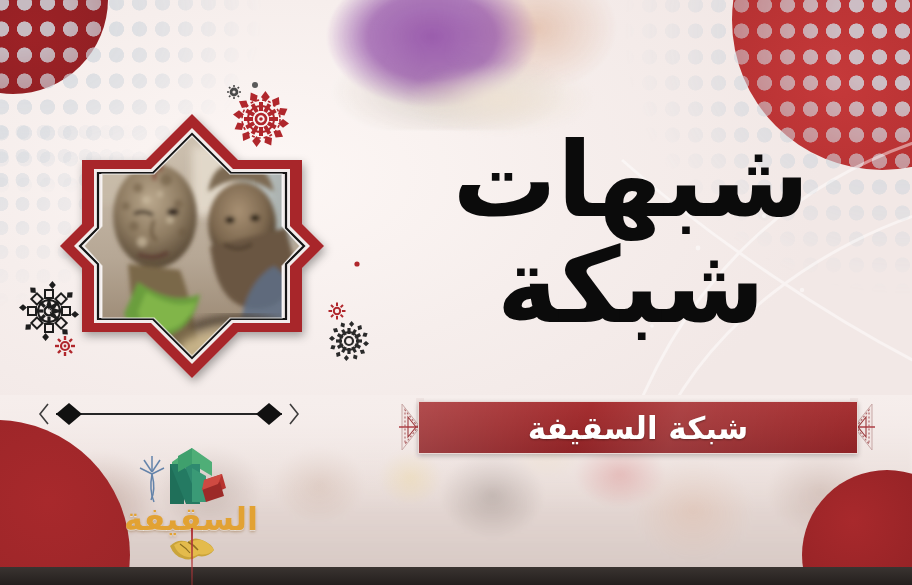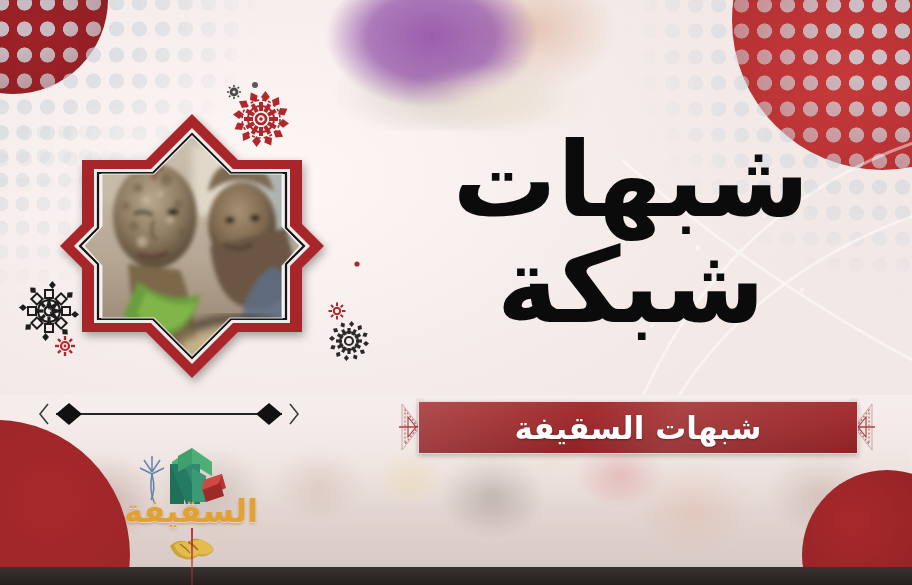--- a/index.html
+++ b/index.html
@@ -153,21 +153,21 @@
     font-family:"DejaVu Sans","Liberation Sans",sans-serif;
     text-shadow:0 1px 2px rgba(0,0,0,.35);
   }
   .cap{position:absolute;top:396px;width:30px;height:63px;}
   .cap-left{left:396px;}
   .cap-right{left:848px;}
 
   
   .logo{position:absolute;left:126px;top:440px;width:132px;height:130px;}
   .logo-word{
-    position:absolute;left:0;top:52px;width:132px;text-align:center;
+    position:absolute;left:0;top:60px;width:132px;text-align:center;
     direction:rtl;font-weight:bold;font-size:32px;
     color:#e2a233;
     font-family:"DejaVu Sans","Liberation Sans",sans-serif;
     text-shadow:0 1px 0 rgba(255,255,255,.5), 0 2px 3px rgba(120,70,10,.35);
   }
   .logo-stem{
     position:absolute;left:65px;top:88px;width:2px;height:70px;
     background:linear-gradient(180deg,#b03438,rgba(176,52,56,.25));
   }
 </style>
@@ -489,21 +489,21 @@
   <svg class="cap cap-right" viewBox="0 0 30 63">
     <rect x="2" y="2" width="8" height="59" fill="#efe4e2"></rect>
     <path d="M6 31 L24 8 L24 54 Z" fill="#f2e6e4" stroke="#c8a8a6" stroke-width="1"></path>
     <path d="M8 31 L21 14 L21 48 Z" fill="none" stroke="#b06a6c" stroke-width="1.2" stroke-dasharray="2 2"></path>
     <path d="M10 31 L18 21 L18 41 Z" fill="none" stroke="#9c3a3d" stroke-width="1.1"></path>
     <line x1="6" y1="31" x2="27" y2="31" stroke="#a8333a" stroke-width="1.4"></line>
   </svg>
 
   <div class="banner">
     <div class="banner-sheen"></div>
-    <span class="banner-text">شبهات السقيفة</span>
+    <span class="banner-text">شبكة السقيفة</span>
   </div>
 
   <div class="logo">
     <svg width="132" height="130" viewBox="0 0 132 130" style="position:absolute;left:0;top:0;">
 
       <g stroke="#5d7fa8" stroke-width="1.5" fill="none" opacity=".95">
         <path d="M26 16 l0 16"></path>
           <path d="M18 20 l8 12"></path>
           <path d="M34 20 l-8 12"></path>
         <path d="M14 28 l12 6"></path>

